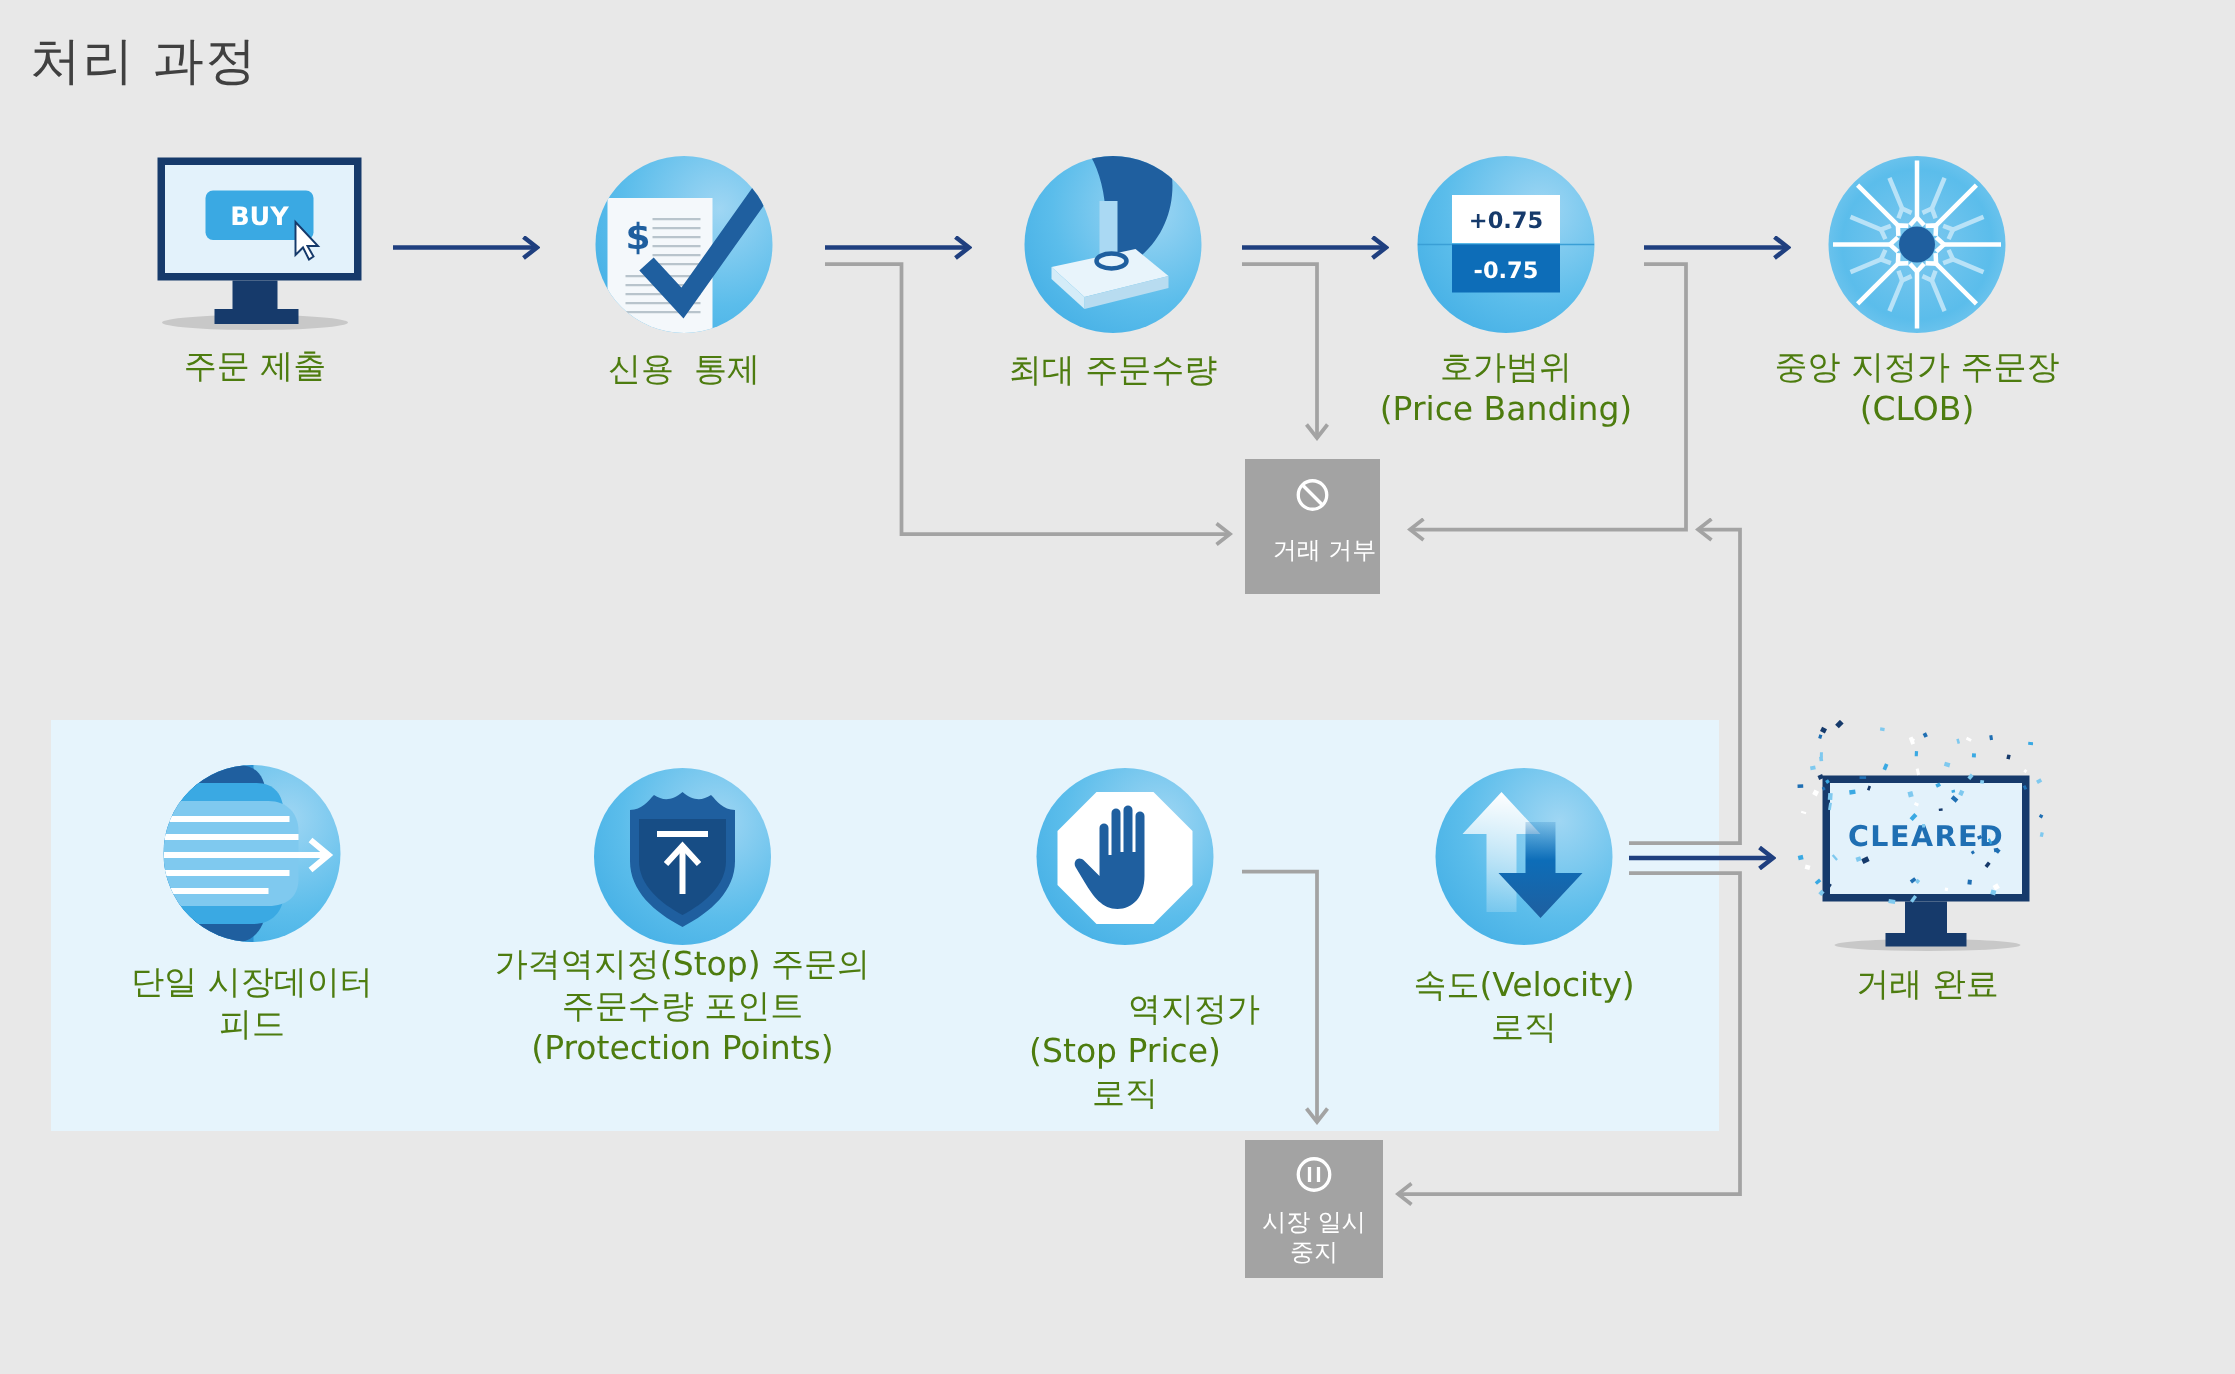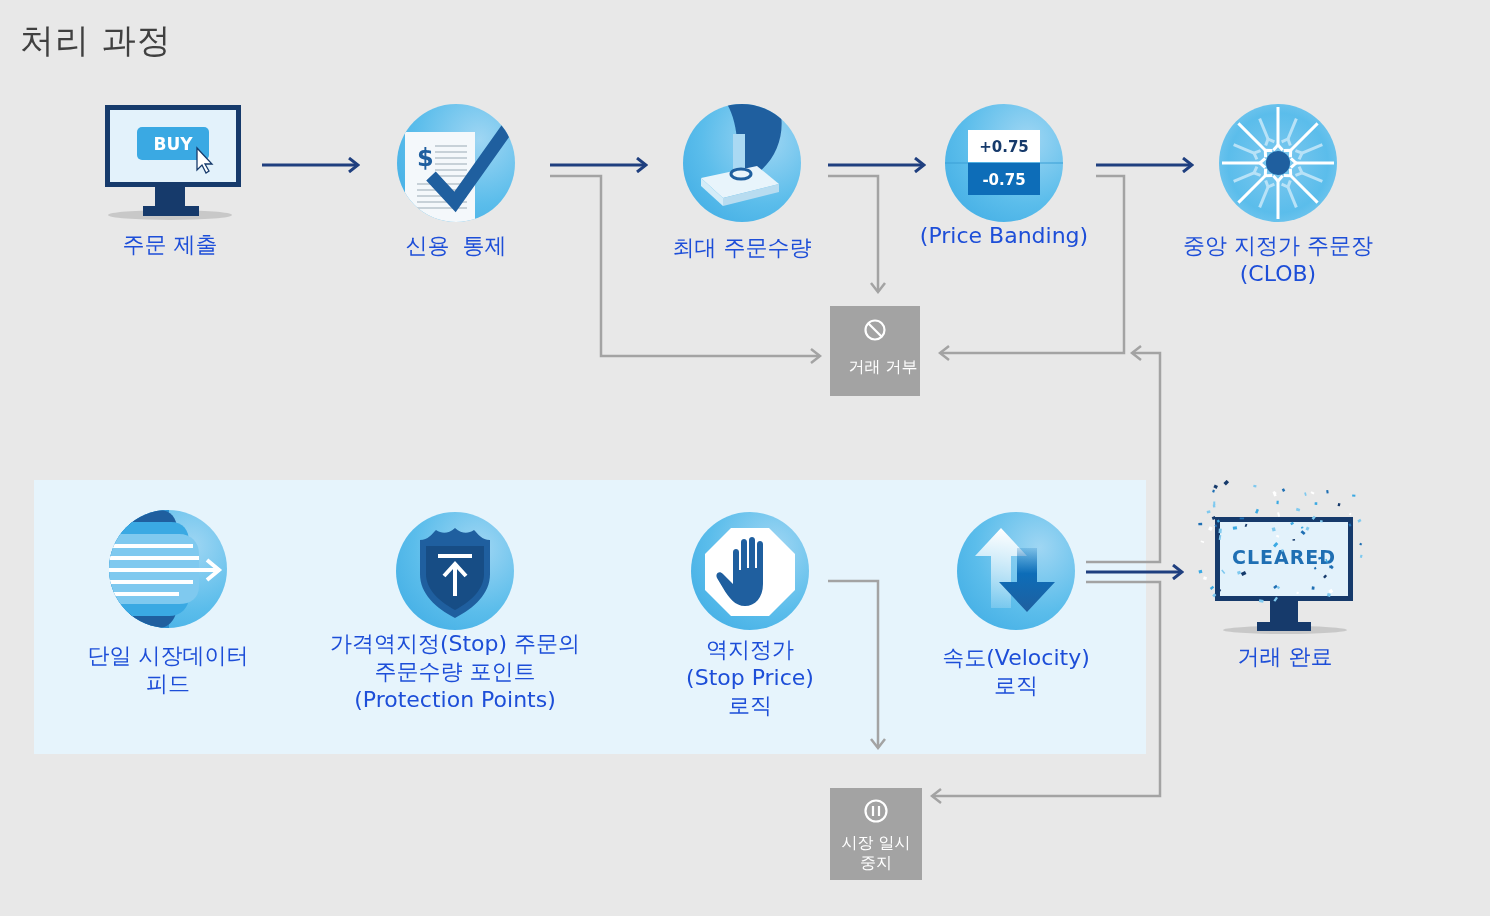--- a/index.html
+++ b/index.html
@@ -13,21 +13,21 @@
   .title {
     position: absolute; left: 20px; top: 18px;
     font-size: 34px; color: #404040; letter-spacing: 1px;
   }
   .panel {
     position: absolute; left: 34px; top: 480px; width: 1112px; height: 274px;
     background: #e6f4fc;
   }
   .node { position: absolute; text-align: center; }
   .node .label {
-    font-size: 22px; line-height: 28px; color: #1d4ed8; white-space: nowrap;
+    font-size: 22px; line-height: 28px; color: #4d7c0f; white-space: nowrap;
   }
   .circle {
     width: 118px; height: 118px; border-radius: 50%;
     margin: 0 auto;
     background: radial-gradient(circle at 70% 30%, #9fd6f3 0%, #5bbdeb 55%, #3aa9e3 100%);
     position: relative; overflow: hidden;
   }
   .circle svg { position: absolute; left: 0; top: 0; }
   .grey-box {
     position: absolute; background: #a3a3a3; color: #fff; text-align: center;
@@ -121,20 +121,21 @@
 <div class="node" style="left:904px; top:104px; width:200px;">
   <div class="circle">
     <svg width="118" height="118">
       <line x1="0" y1="59" x2="118" y2="59" stroke="#3a9fd6" stroke-width="1"></line>
       <rect x="23" y="26" width="72" height="32" fill="#fff"></rect>
       <rect x="23" y="59" width="72" height="32" fill="#0d6db8"></rect>
       <text x="59" y="48" text-anchor="middle" font-family="DejaVu Sans, sans-serif" font-weight="bold" font-size="15" fill="#163a6b">+0.75</text>
       <text x="59" y="81" text-anchor="middle" font-family="DejaVu Sans, sans-serif" font-weight="bold" font-size="15" fill="#fff">-0.75</text>
     </svg>
   </div>
+  <div class="label" style="margin-top:10px;">호가범위</div>
   <div class="label">(Price Banding)</div>
 </div>
 
 <div class="node" style="left:1168px; top:104px; width:220px;">
   <div class="circle" style="background: radial-gradient(circle, #7fc9ef 0%, #5bbdeb 60%, #8fd0f1 100%);">
     <svg width="118" height="118" id="clob-svg">
         <line x1="115" y1="59" x2="77" y2="59" stroke="#fff" stroke-width="3"></line>
         <polyline points="71.83824399121129,63.72824226385806 77,59 71.83824399121129,54.27175773614194" fill="none" stroke="#fff" stroke-width="3"></polyline>
         <line x1="103.34621756054176" y1="77.3688047535243" x2="83.02086784529345" y2="68.94976924149233" stroke="#b8e2f7" stroke-width="3"></line>
         <polyline points="76.44260713836952,71.34277698735123 83.02086784529345,68.94976924149233 80.06144709554329,62.60612448268465" fill="none" stroke="#b8e2f7" stroke-width="3"></polyline>
@@ -217,21 +218,21 @@
   <div class="label">(Protection Points)</div>
 </div>
 
 <div class="node" style="left:660px; top:512px; width:180px;">
   <div class="circle">
     <svg width="118" height="118">
       <polygon points="40,16 78,16 104,42 104,78 78,104 40,104 14,78 14,42" fill="#fff"></polygon>
       <path d="M42,64 L42,40 C42,36 48,36 48,40 L48,58 L50,58 L50,30 C50,26 56,26 56,30 L56,56 L58,56 L58,28 C58,24 64,24 64,28 L64,56 L66,56 L66,32 C66,28 72,28 72,32 L72,72 C72,86 64,94 54,94 C44,94 38,86 32,76 L26,66 C24,62 28,58 32,62 L42,72 Z" fill="#1f5f9f"></path>
     </svg>
   </div>
-  <div class="label" style="margin-top:6px;">역지정가</div>
+  <div class="label" style="margin-top:30px;text-align:right;">역지정가</div>
   <div class="label">(Stop Price)</div>
   <div class="label">로직</div>
 </div>
 
 <div class="node" style="left:916px; top:512px; width:200px;">
   <div class="circle">
     <svg width="118" height="118">
       <defs>
         <linearGradient id="upg" x1="0" y1="0" x2="0" y2="1">
           <stop offset="0" stop-color="#fff"></stop>
@@ -326,21 +327,21 @@
       <rect x="84.10329218106996" y="32.15895061728395" width="4.343955761316872" height="2.010999657064472" fill="#ffffff" transform="rotate(77 84.10329218106996 32.15895061728395)"></rect>
       <rect x="83.35576131687243" y="105.88425925925927" width="2.3213477366255146" height="2.49284122085048" fill="#7fc9ef" transform="rotate(40 83.35576131687243 105.88425925925927)"></rect>
       <rect x="137.05267489711935" y="85.16512345679013" width="2.6042952674897117" height="2.9561642661179697" fill="#1f6fb3" transform="rotate(81 137.05267489711935 85.16512345679013)"></rect>
       <rect x="133.1940329218107" y="10.001543209876543" width="3.192798353909465" height="2.0676354595336077" fill="#1f6fb3" transform="rotate(81 133.1940329218107 10.001543209876543)"></rect>
       <rect x="127.77983539094652" y="40.39351851851852" width="2.086856995884774" height="2.49392146776406" fill="#7fc9ef" transform="rotate(98 127.77983539094652 40.39351851851852)"></rect>
       <rect x="8.810082304526748" y="96.34104938271605" width="3.286471193415638" height="2.9016889574759945" fill="#ffffff" transform="rotate(15 8.810082304526748 96.34104938271605)"></rect>
     </svg>
   <div class="label" style="margin-top:8px;text-align:center;">거래 완료</div>
 </div>
 
-<div class="grey-box" style="left:830px; top:788px; width:92px; height:92px;">
+<div class="grey-box" style="left:830px; top:760px; width:92px; height:92px;">
   <svg width="26" height="26" style="margin-top:10px;">
     <circle cx="13" cy="13" r="10.5" fill="none" stroke="#fff" stroke-width="2.2"></circle>
     <line x1="10" y1="8" x2="10" y2="18" stroke="#fff" stroke-width="2.2"></line>
     <line x1="16" y1="8" x2="16" y2="18" stroke="#fff" stroke-width="2.2"></line>
   </svg>
   <div style="margin-top:4px;">시장 일시</div>
   <div>중지</div>
 </div>
 
 </body></html>

